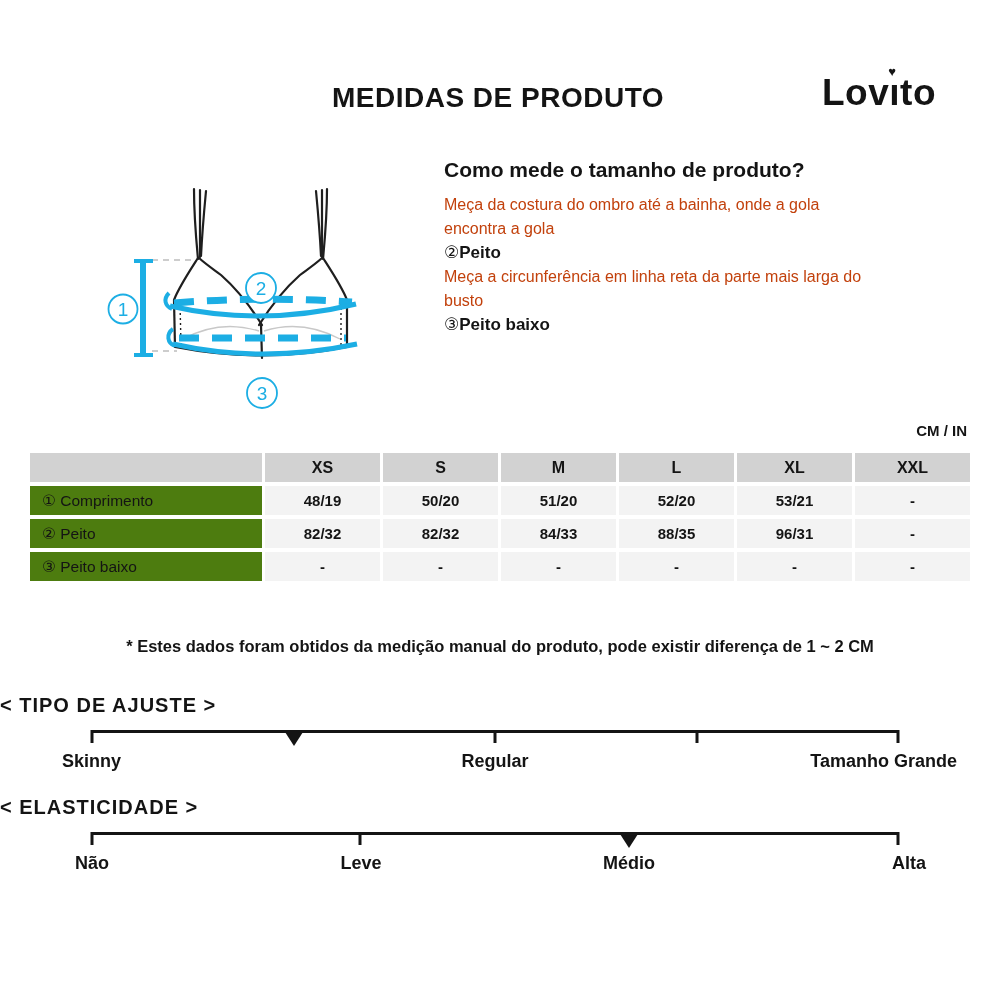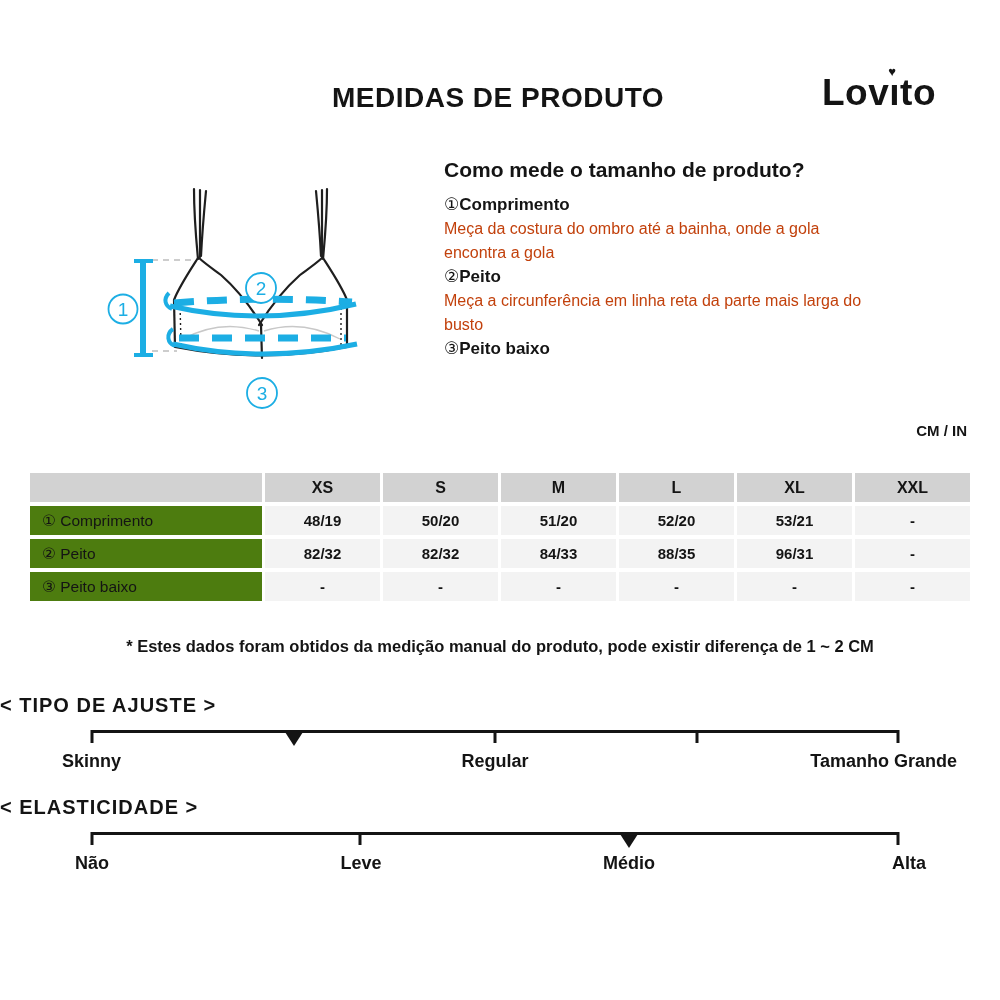--- a/index.html
+++ b/index.html
@@ -16,21 +16,21 @@
 
   .guide{position:absolute;left:444px;top:158px;width:548px;}
   .guide-heading{font-size:21px;font-weight:700;margin:0 0 11px 0;}
   .gi-title{font-size:17px;font-weight:700;line-height:24px;}
   .gi-num{font-weight:400;}
   .gi-line{font-size:16px;color:#c2410c;line-height:24px;}
 
   .unit{position:absolute;top:422px;right:33px;font-size:15px;font-weight:700;}
 
   .stable{position:absolute;left:30px;top:453px;width:940px;display:grid;
-    grid-template-columns:232px repeat(6,1fr);gap:4px 3px;margin-top:20px;}
+    grid-template-columns:232px repeat(6,1fr);gap:4px 3px;}
   .cell{height:29px;display:flex;align-items:center;justify-content:center;font-size:15px;}
   .hcell{background:#d2d2d2;font-weight:700;font-size:16px;}
   .corner{background:#d2d2d2;}
   .lcell{background:#4d7c0f;justify-content:flex-start;padding-left:12px;font-size:15.5px;font-weight:400;}
   .vcell{background:#f3f3f3;font-weight:700;}
 
   .note{position:absolute;top:637px;left:0;width:1000px;text-align:center;
     font-size:16.5px;font-weight:700;}
 
   .scale-title{position:absolute;left:0;width:837px;text-align:left;
@@ -104,21 +104,20 @@
       <text x="43" y="168">1</text>
       <text x="181" y="147">2</text>
       <text x="182" y="252">3</text>
     </g>
   </svg>
 
   <div class="guide">
     <div class="guide-heading">Como mede o tamanho de produto?</div>
 
     <div>
-      <div class="gi-title"><span class="gi-num">①</span><span>Comprimento</span></div>
       <div class="gi-line">Meça da costura do ombro até a bainha, onde a gola</div>
       <div class="gi-line">encontra a gola</div>
     </div>
 
     <div>
       <div class="gi-title"><span class="gi-num">②</span><span>Peito</span></div>
       <div class="gi-line">Meça a circunferência em linha reta da parte mais larga do</div>
       <div class="gi-line">busto</div>
     </div>
 

